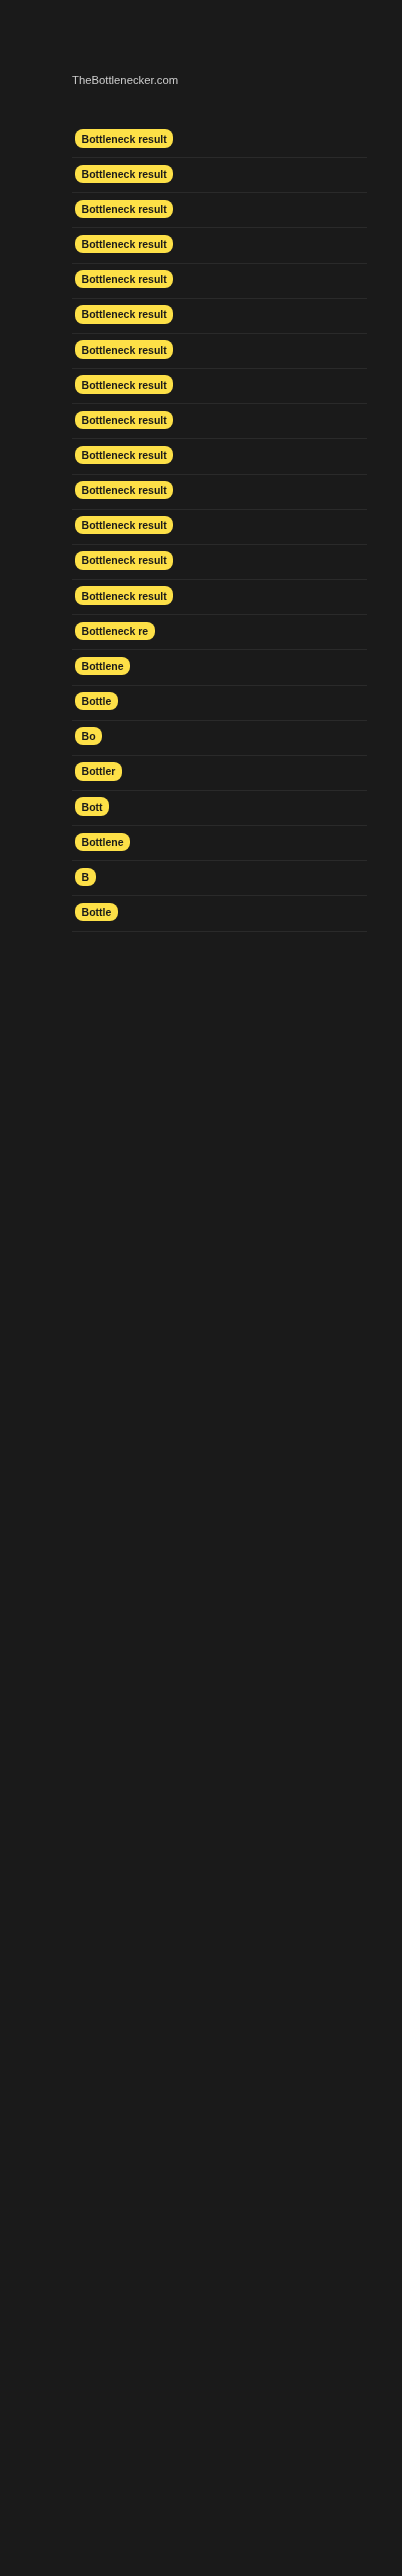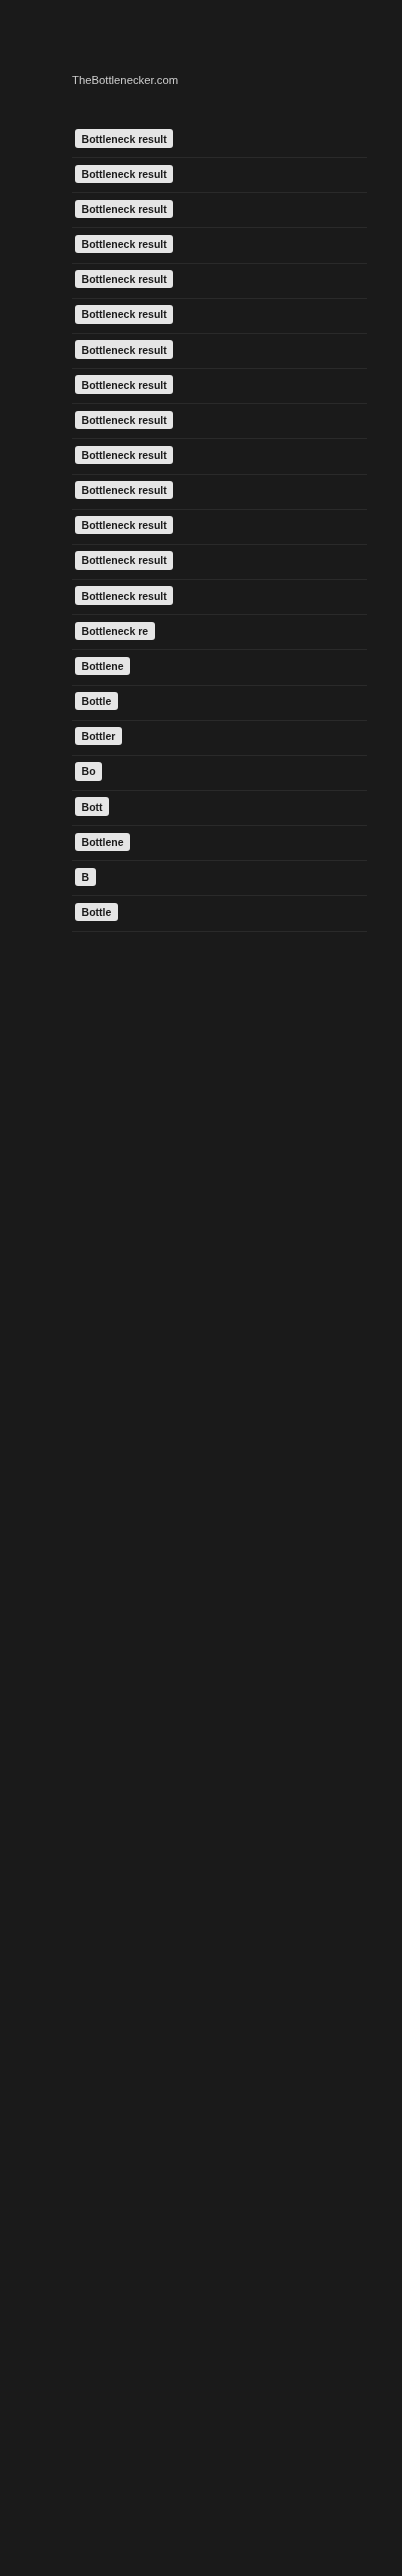--- a/index.html
+++ b/index.html
@@ -19,26 +19,26 @@
     .site-title {
       text-align: center;
       color: #cccccc;
       font-size: 11.3px;
       padding: 6.4px 0;
       font-weight: normal;
     }
 
     .bottleneck-badge {
       display: inline-block;
-      background-color: #e5e5e5;
+      background-color: #fde047;
       color: #1a1a1a;
       font-size: 10.5px;
       font-weight: bold;
       padding: 3.2px 6.4px;
-      border-radius: 3px;
+      border-radius: 8px;
       white-space: nowrap;
       overflow: hidden;
     }
 
     .result-row {
       padding: 6.4px 3.2px;
       border-bottom: 0.8px solid #2a2a2a;
     }
   </style>
 </head>
@@ -59,21 +59,21 @@
       <div class="result-row"><span class="bottleneck-badge">Bottleneck result</span></div>
       <div class="result-row"><span class="bottleneck-badge">Bottleneck result</span></div>
       <div class="result-row"><span class="bottleneck-badge">Bottleneck result</span></div>
       <div class="result-row"><span class="bottleneck-badge">Bottleneck result</span></div>
       <div class="result-row"><span class="bottleneck-badge">Bottleneck result</span></div>
       <div class="result-row"><span class="bottleneck-badge">Bottleneck result</span></div>
       <div class="result-row"><span class="bottleneck-badge">Bottleneck result</span></div>
       <div class="result-row"><span class="bottleneck-badge">Bottleneck re</span></div>
       <div class="result-row"><span class="bottleneck-badge">Bottlene</span></div>
       <div class="result-row"><span class="bottleneck-badge">Bottle</span></div>
+      <div class="result-row"><span class="bottleneck-badge">Bo</span></div>
       <div class="result-row"><span class="bottleneck-badge">Bottler</span></div>
-      <div class="result-row"><span class="bottleneck-badge">Bo</span></div>
       <div class="result-row"><span class="bottleneck-badge">Bott</span></div>
       <div class="result-row"><span class="bottleneck-badge">Bottlene</span></div>
       <div class="result-row"><span class="bottleneck-badge">B</span></div>
       <div class="result-row"><span class="bottleneck-badge">Bottle</span></div>
     </div>
 </div>
 
 
 </body></html>

